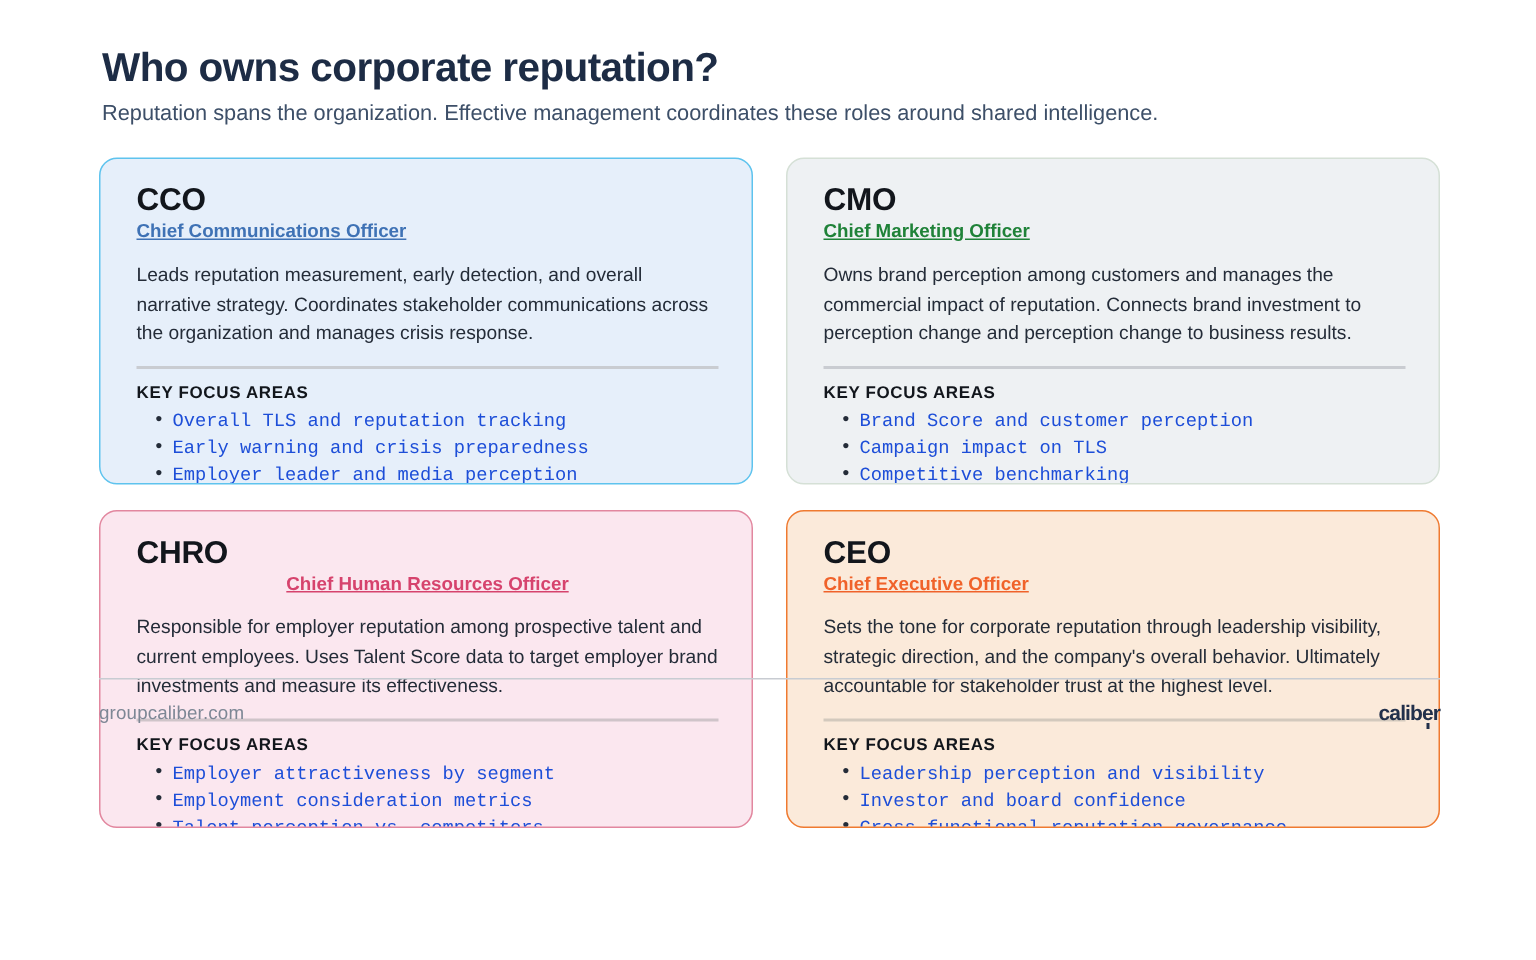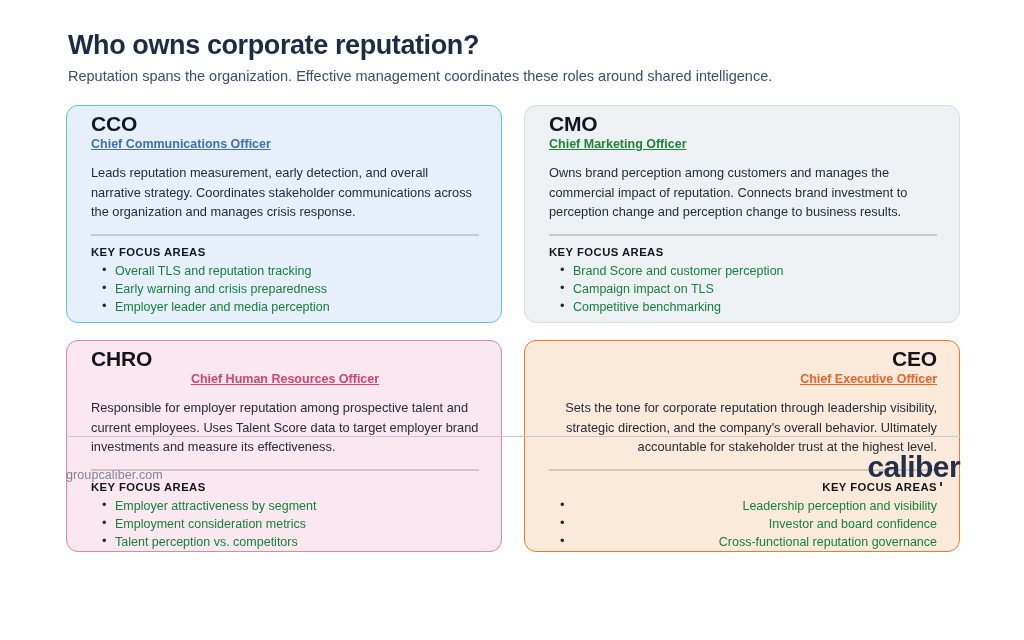--- a/index.html
+++ b/index.html
@@ -48,27 +48,27 @@
     display: grid;
     grid-template-columns: 1fr 1fr;
     grid-template-rows: 218px 212px;
     column-gap: 22px;
     row-gap: 17px;
   }
   .card {
     box-sizing: border-box;
     border-radius: 12px;
     border: 1.4px solid transparent;
-    padding: 6px 22px 14px 24px;
+    padding: 16px 22px 14px 24px;
     overflow: hidden;
   }
   .card.cco  { background: #e6effa; border-color: #5ec3ee; }
   .card.cmo  { background: #eef1f3; border-color: #d5e0d6; }
   .card.chro { background: #fbe7ef; border-color: #e2879f; }
-  .card.ceo  { background: #fbeada; border-color: #ef7a30; text-align: right; }
+  .card.ceo  { background: #fbeada; border-color: #ef7a30; }
 
   .card-role {
     font-size: 21px;
     font-weight: bold;
     color: #12161c;
     line-height: 1.1;
     margin: 0 0 2px 0;
     letter-spacing: -0.2px;
   }
   .card-fullrole {
@@ -111,22 +111,23 @@
   }
   .focus-list {
     margin: 0;
     padding: 0 0 0 22px;
     list-style: none;
   }
   .focus-list li {
     position: relative;
     font-size: 12.5px;
     line-height: 1.45;
-    color: #15803d;
+    color: #1d4ed8;
     padding-left: 2px;
+    font-family: Liberation Mono, monospace;
   }
   .focus-list li::before {
     content: "\2022";
     position: absolute;
     left: -11px;
     top: -1px;
     font-size: 13px;
     color: #242c38;
   }
 
@@ -147,21 +148,21 @@
     align-items: flex-end;
     justify-content: space-between;
     margin-top: 15px;
   }
   .footer-site {
     font-size: 12.5px;
     color: #7d8795;
     letter-spacing: 0.1px;
   }
   .brand-logo {
-    font-size: 30px;
+    font-size: 14px;
     font-weight: bold;
     color: #22304b;
     letter-spacing: -0.6px;
     line-height: 1;
     position: relative;
     display: inline-block;
   }
   .brand-logo .accent {
     position: relative;
     display: inline-block;

